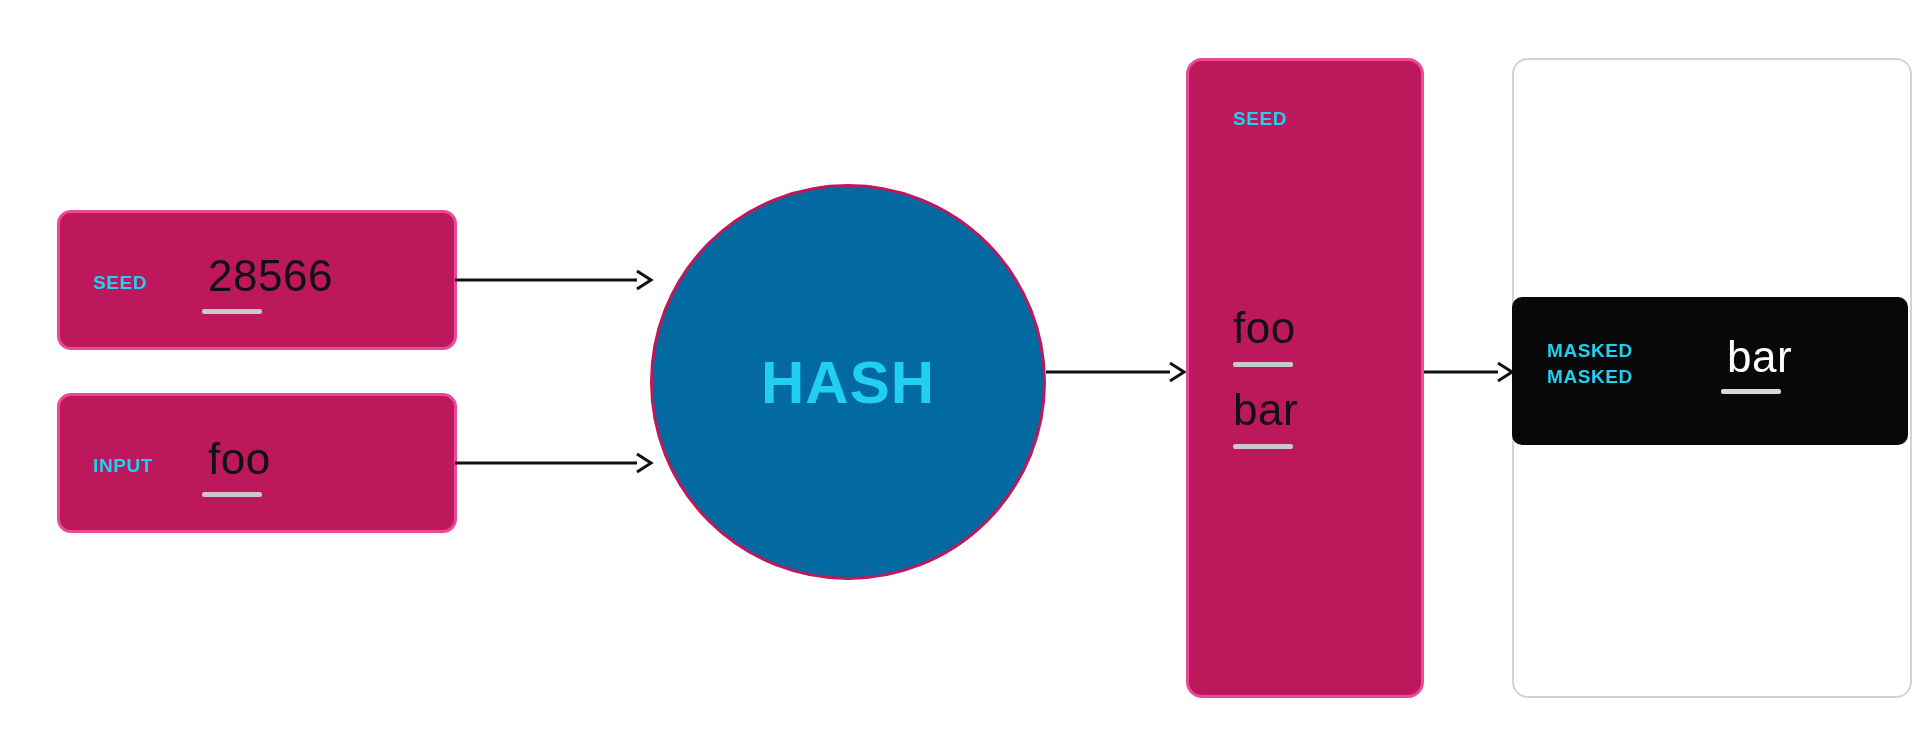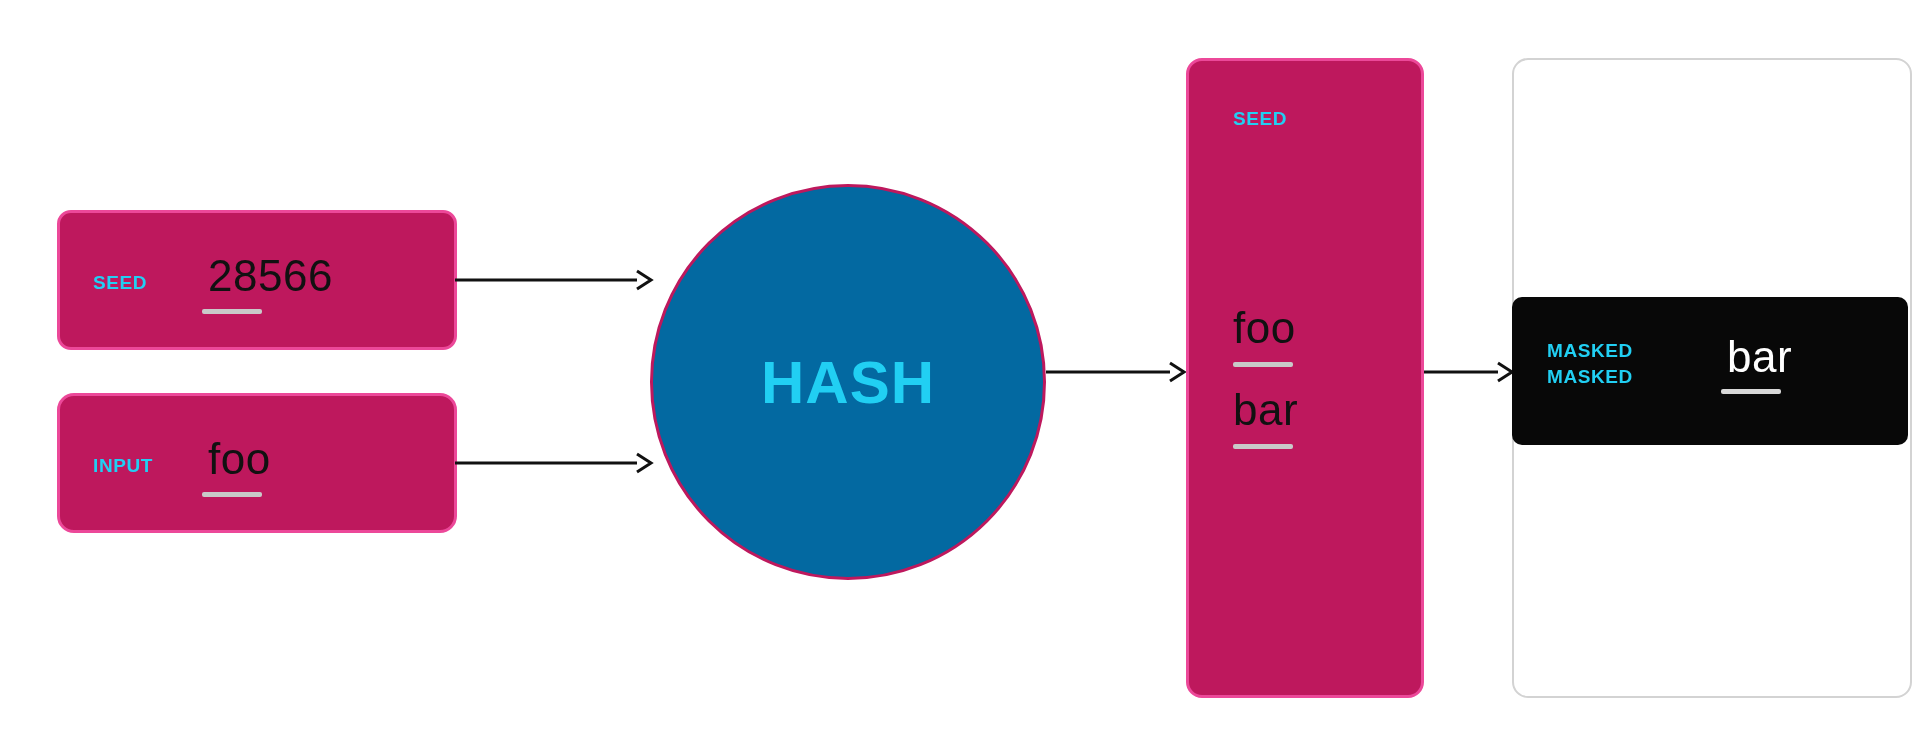--- a/index.html
+++ b/index.html
@@ -46,21 +46,21 @@
   }
   .value-underline {
     position: absolute;
     height: 5px;
     background: #c9c9c9;
     border-radius: 2px;
   }
 
   
   #seed-card   { left: 57px;  top: 210px; width: 400px; height: 140px; }
-  #input-card  { left: 57px;  top: 393px; width: 400px; height: 140px; border-radius: 17px; }
+  #input-card  { left: 57px;  top: 393px; width: 400px; height: 140px; }
 
   #seed-card .field-label  { left: 33px; top: 62px; }
   #input-card .field-label { left: 33px; top: 243px; }
 
   
   #hash-circle {
     position: absolute;
     left: 650px;
     top: 184px;
     width: 396px;

